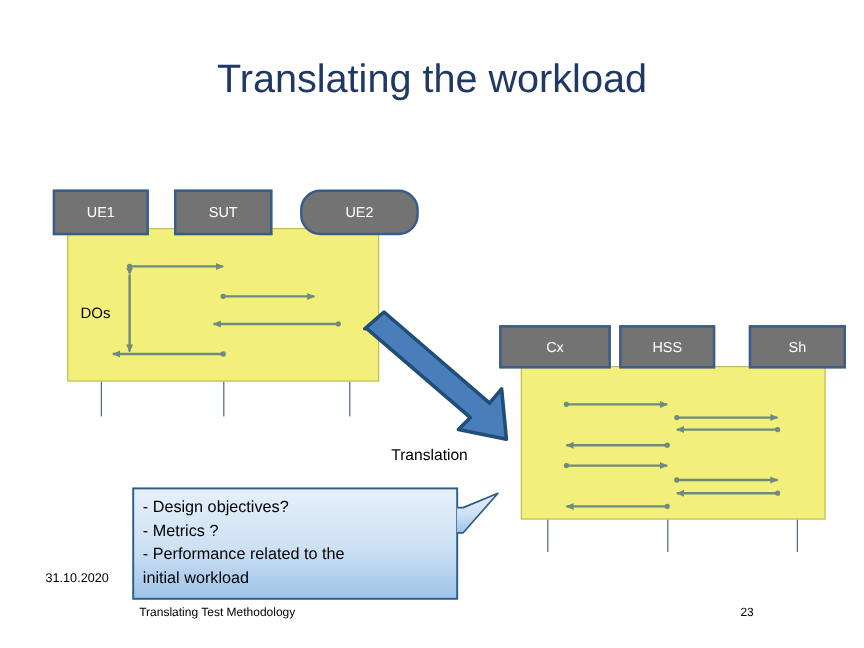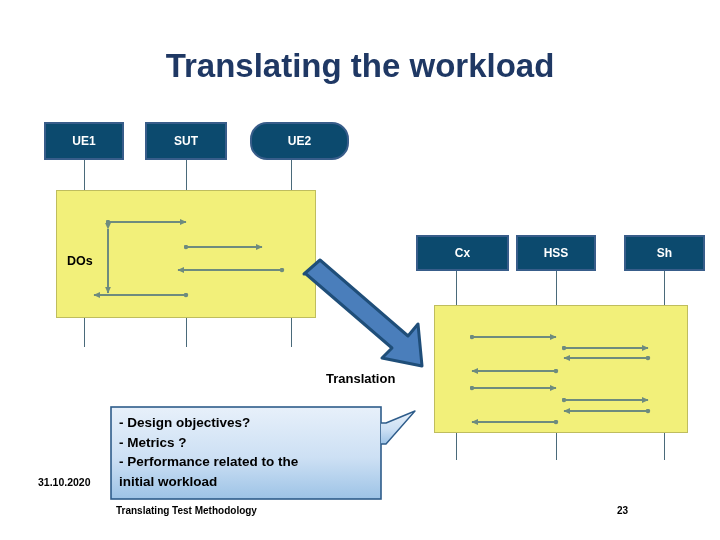--- a/index.html
+++ b/index.html
@@ -14,21 +14,20 @@
     overflow: hidden;
     font-family: "Liberation Sans", sans-serif;
     -webkit-font-smoothing: antialiased;
   }
   #slide {
     position: relative;
     width: 720px;
     height: 540px;
     background: #ffffff;
     overflow: hidden;
-    font-weight: bold;
   }
 
   
   #slide-title {
     position: absolute;
     left: 0;
     top: 46px;
     width: 720px;
     text-align: center;
     font-size: 33px;
@@ -36,29 +35,30 @@
     color: #1F3864;
     font-family: "Liberation Sans", sans-serif;
     letter-spacing: 0px;
     white-space: nowrap;
   }
 
   
   .actor-box {
     position: absolute;
     box-sizing: border-box;
-    background: #0c4a6e;
+    background: #737373;
     border: 2px solid #385D8A;
     color: #FFFFFF;
     font-size: 12px;
     display: flex;
     align-items: center;
     justify-content: center;
     text-align: center;
     line-height: 1;
+    margin-top: 36px;
   }
 
   
   .lifeline {
     position: absolute;
     width: 1px;
     background: #4A6A7A;
   }
 
   

